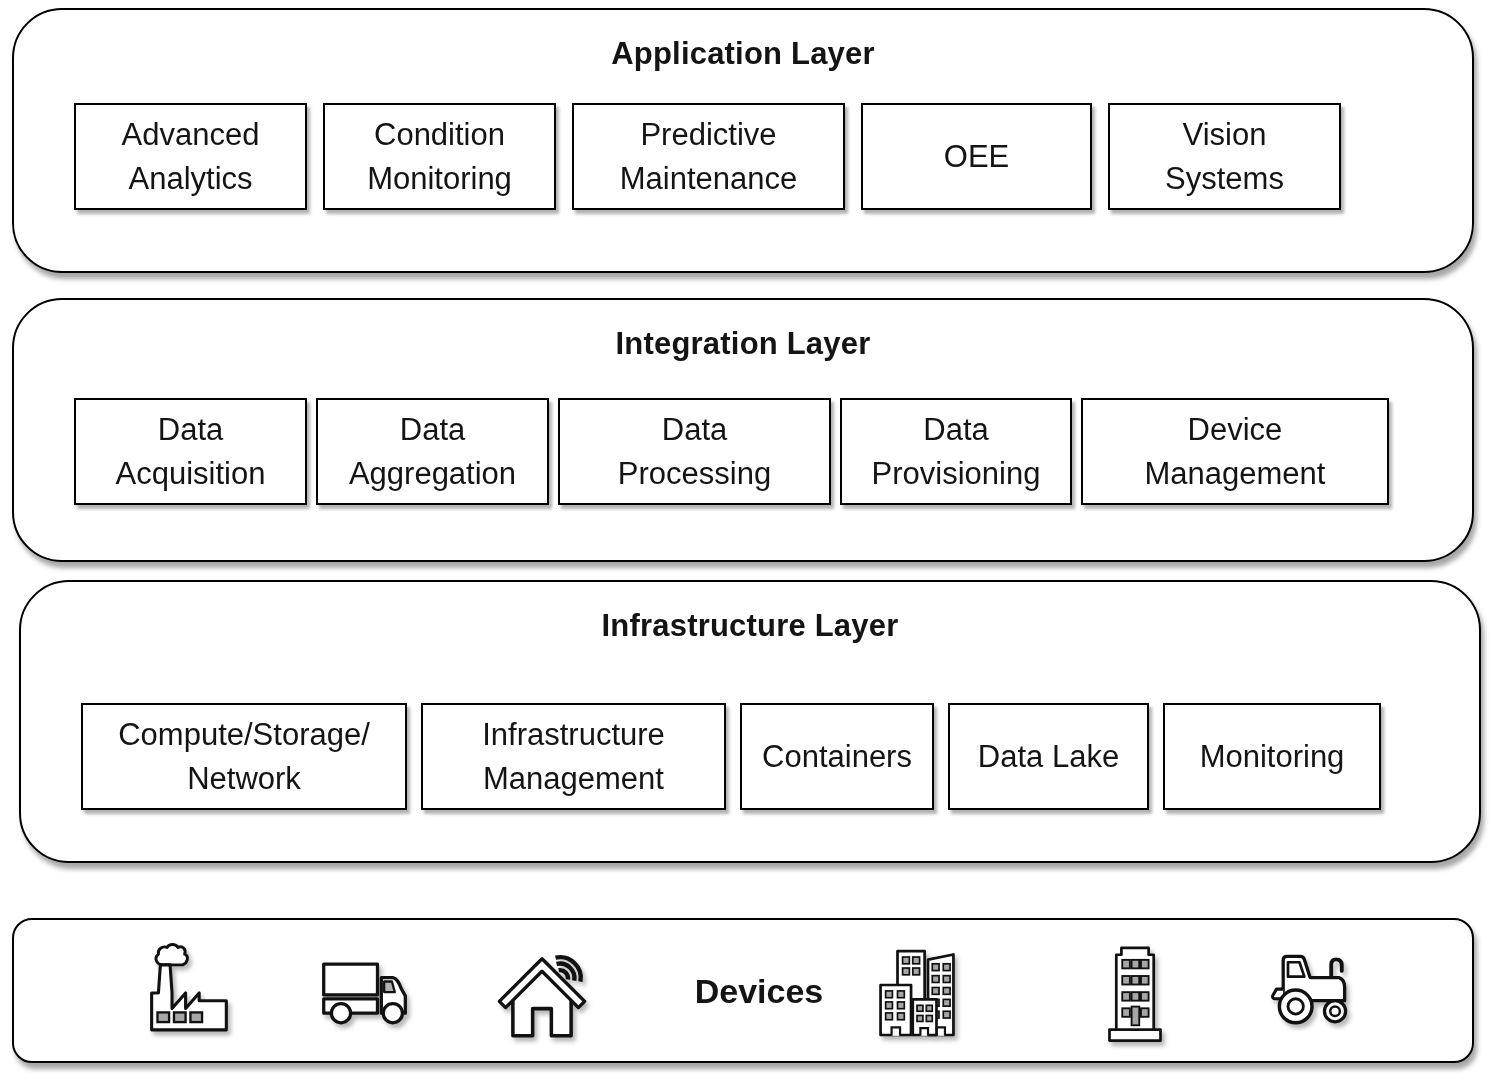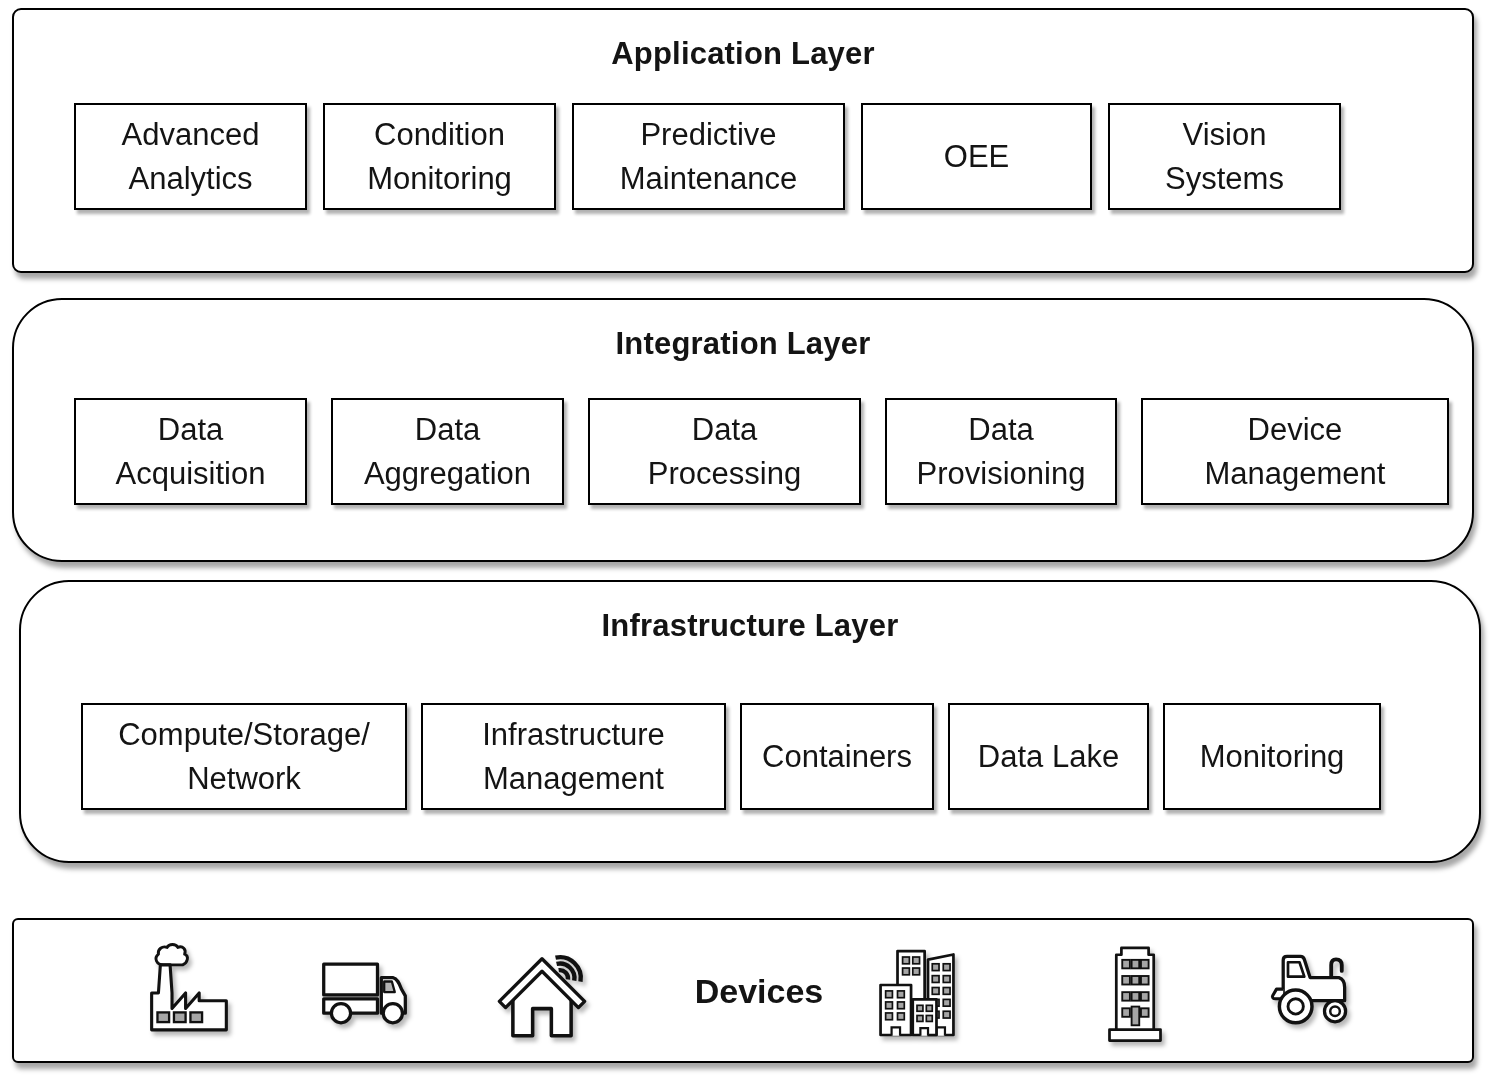--- a/index.html
+++ b/index.html
@@ -6,31 +6,31 @@
   .canvas{
     position:relative;width:1491px;height:1080px;background:#ffffff;overflow:hidden;
     font-family:"Liberation Sans", sans-serif;color:#141414;
   }
   .layer{
     position:absolute;left:12px;width:1462px;background:#fff;
     border:2px solid #000;border-radius:50px;
     box-shadow:3px 6px 5px rgba(0,0,0,0.35);
     box-sizing:border-box;
   }
-  .layer-app{top:8px;height:265px;border-radius:9px;}
+  .layer-app{top:8px;height:265px;}
   .layer-int{top:298px;height:264px;}
   .layer-inf{top:580px;height:283px;margin-left:7px;}
-  .layer-dev{top:918px;height:145px;border-radius:6px;}
+  .layer-dev{top:918px;height:145px;border-radius:20px;}
   .layer-title{
     margin:0;padding-top:26px;text-align:center;
     font-size:31px;font-weight:bold;color:#141414;letter-spacing:0.2px;
   }
   .row{position:absolute;left:60px;display:flex;}
   .layer-app .row{top:93px;gap:16px;}
-  .layer-int .row{top:98px;gap:24px;}
+  .layer-int .row{top:98px;gap:9px;}
   .layer-inf .row{top:121px;gap:14px;}
   .box{
     height:107px;box-sizing:border-box;background:#fff;
     border:2.5px solid #000;
     box-shadow:3px 4px 3px rgba(0,0,0,0.3);
     display:flex;align-items:center;justify-content:center;
     text-align:center;font-size:31px;line-height:44px;
     white-space:pre-line;color:#141414;
   }
   .layer-app .box:nth-child(1){width:233px}

